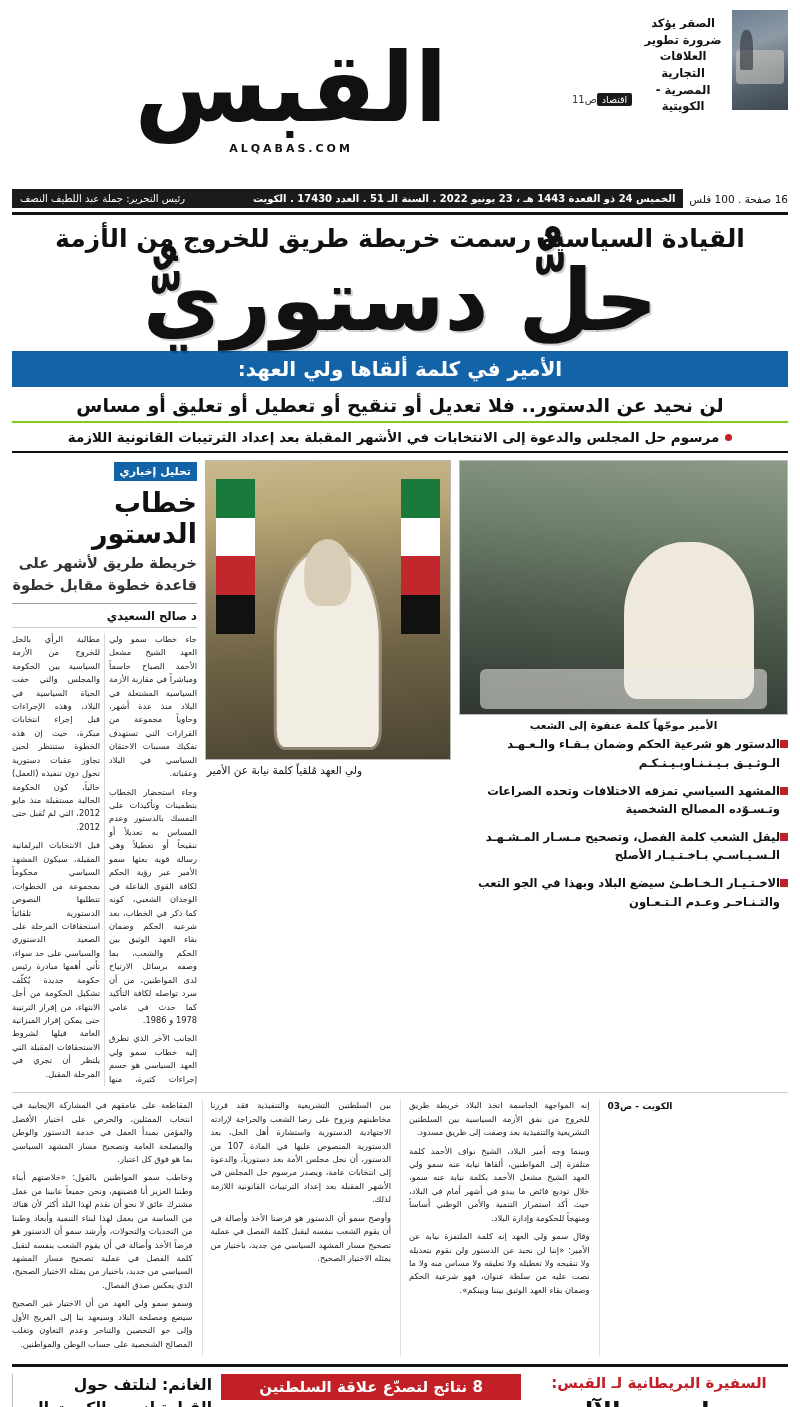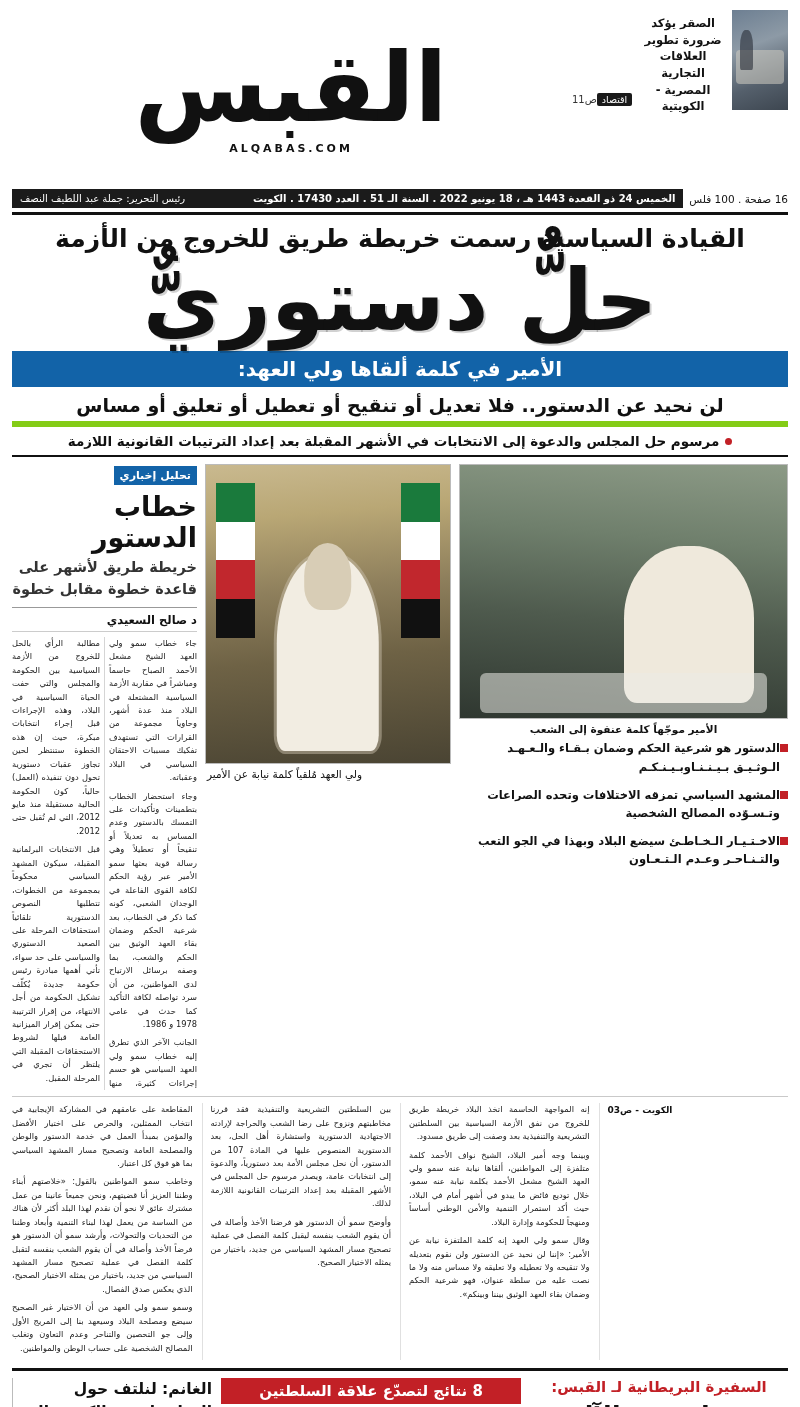--- a/index.html
+++ b/index.html
@@ -69,21 +69,21 @@
     text-shadow: 2px 2px 0 rgba(0,0,0,.18);
   }
 
   
   .blueband {
     background:#1263a8; color:#fff; text-align:center;
     font-size: 20px; font-weight:bold; padding:6px 4px; margin-top:4px;
   }
   .subdeck {
     text-align:center; font-size: 19px; font-weight:bold; color:#111;
-    padding:7px 4px 5px; border-bottom:6px solid #84cc16;
+    padding:7px 4px 5px; border-bottom:2px solid #84cc16;
   }
   .bulletline {
     text-align:center; font-size: 13.5px; font-weight:bold; color:#111;
     padding:6px 4px; display:flex; align-items:center; justify-content:center; gap:6px;
   }
   .dot { width:7px; height:7px; background:#c22026; border-radius:50%; display:inline-block; }
   .rulethin { height:2px; background:#111; }
 
   
   .mid { display:flex; gap:8px; margin-top:7px; }
@@ -174,21 +174,21 @@
       <div class="promo-foot">
         <span class="promo-tag">اقتصاد</span>
         <span>ص11</span>
       </div>
     </div>
   </div>
 
   <div class="infobar">
     <div class="left-box">16 صفحة . 100 فلس</div>
     <div class="bar">
-      <span class="date">الخميس 24 ذو القعدة 1443 هـ ، 18 يونيو 2022 . السنة الـ 51 . العدد 17430 . الكويت</span>
+      <span class="date">الخميس 24 ذو القعدة 1443 هـ ، 23 يونيو 2022 . السنة الـ 51 . العدد 17430 . الكويت</span>
       <span>رئيس التحرير: جملة عبد اللطيف النصف</span>
     </div>
   </div>
   <div class="rulethick"></div>
 
   <div class="kicker">القيادة السياسية رسمت خريطة طريق للخروج من الأزمة</div>
   <div class="bigtitle">حلٌّ دستوريٌّ</div>
   <div class="blueband">الأمير في كلمة ألقاها ولي العهد:</div>
   <div class="subdeck">لن نحيد عن الدستور.. فلا تعديل أو تنقيح أو تعطيل أو تعليق أو مساس</div>
   <div class="bulletline">
@@ -203,20 +203,24 @@
       <div class="photo-right"></div>
       <div class="photo-right-cap">الأمير موجّهاً كلمة عنفوة إلى الشعب</div>
       <div class="bullets-box">
         <div class="bullet-item">
           <span class="sq"></span>
           <span class="tx">الدستور هو شرعية الحكم وضمان بـقـاء والـعـهـد الـوثـيـق بـيـنـنـاوبـيـنـكـم</span>
         </div>
         <div class="bullet-item">
           <span class="sq"></span>
           <span class="tx">المشهد السياسي تمزقه الاختلافات وتحده الصراعات وتـسـوّده المصالح الشخصية</span>
+        </div>
+        <div class="bullet-item">
+          <span class="sq"></span>
+          <span class="tx">ليقل الشعب كلمة الفصل، وتصحيح مـسـار المـشـهـد الـسـيـاسـي بـاخـتـيـار الأصلح</span>
         </div>
         <div class="bullet-item">
           <span class="sq"></span>
           <span class="tx">الاخـتـيـار الـخـاطـئ سيضع البلاد وبهذا في الجو التعب والتـنـاحـر وعـدم الـتـعـاون</span>
         </div>
       </div>
     </div>
 
     <div class="col-photo">
       <div class="photo-main">

